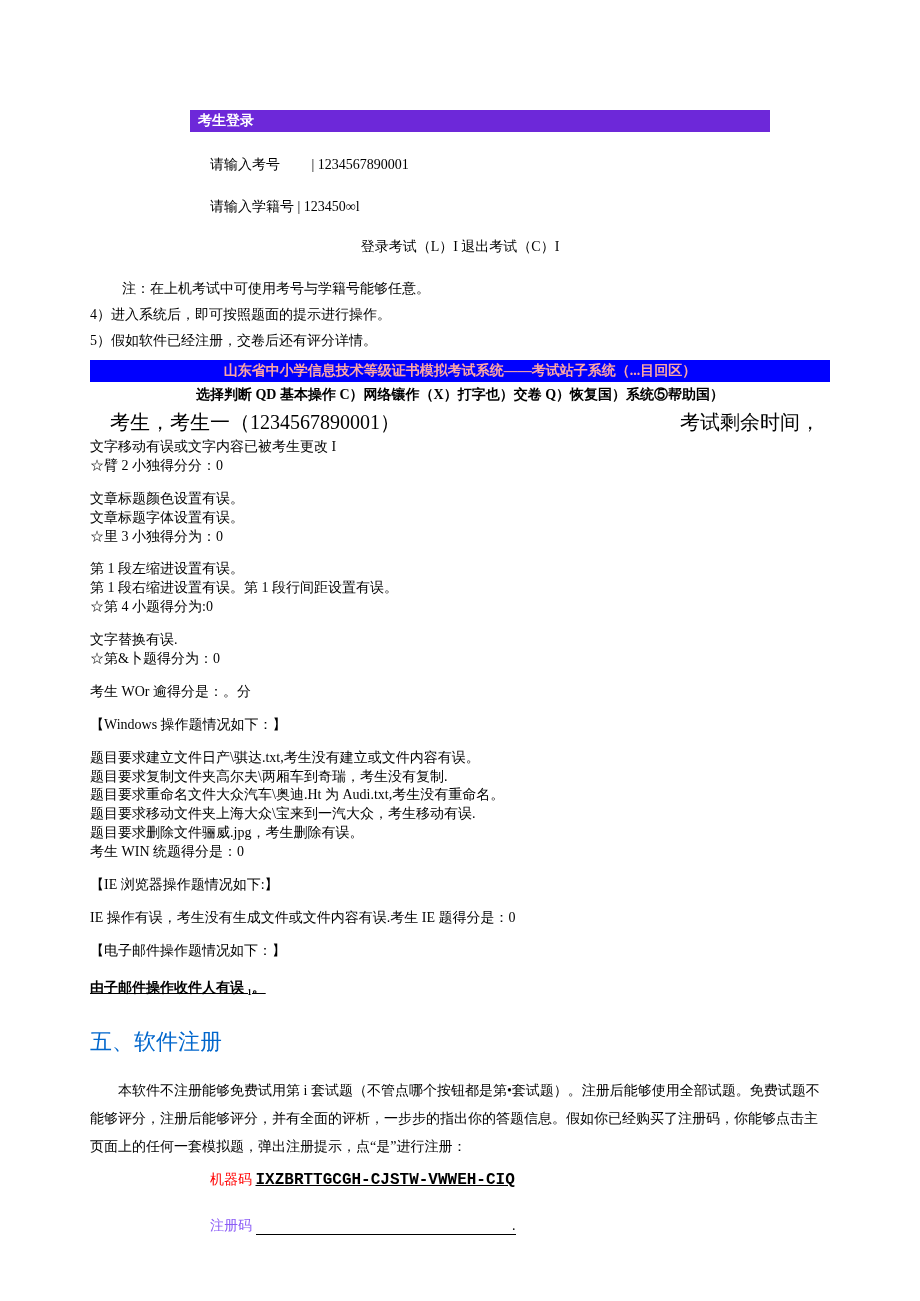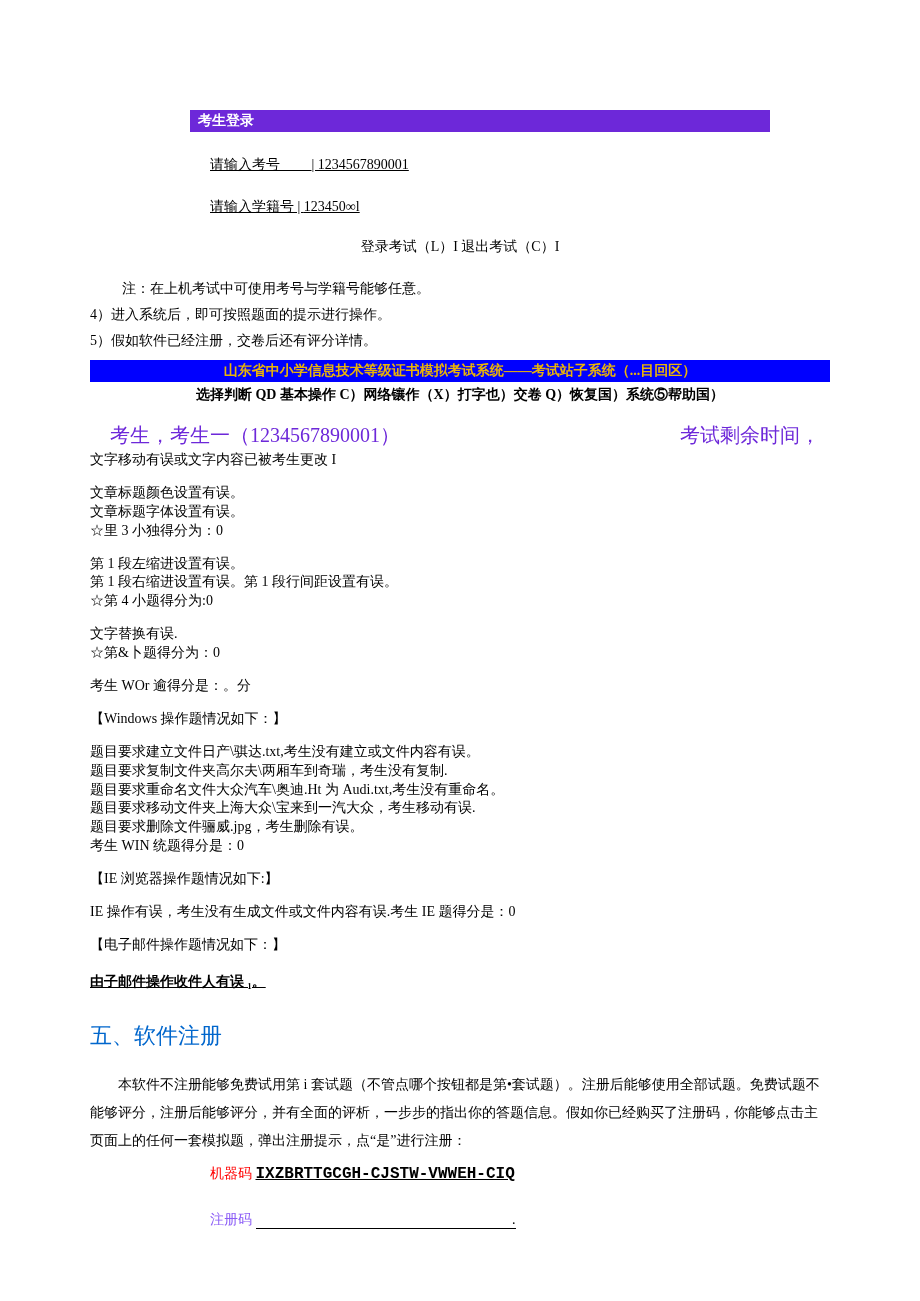--- a/index.html
+++ b/index.html
@@ -18,31 +18,30 @@
       background: #6d28d9;
       color: #fff;
       font-weight: bold;
       padding: 2px 8px;
       margin-left: 100px;
       margin-right: 60px;
       margin-top: 50px;
     }
     .blue-bar-wide {
       background: #0000ff;
-      color: #eab308;
+      color: #fca5a5;
       font-weight: bold;
       padding: 2px 8px;
       margin-left: 0;
       margin-right: 0;
       text-align: center;
     }
     .login-field {
       margin-left: 120px;
       margin-top: 24px;
-      text-decoration: underline;
     }
     .login-btns {
       text-align: center;
       margin-top: 22px;
     }
     .note-line {
       margin-top: 24px;
       margin-left: 32px;
     }
     .step-line {
@@ -50,22 +49,22 @@
       margin-left: 0;
     }
     .menu-line {
       text-align: center;
       font-weight: bold;
       margin-top: 4px;
     }
     .student-line {
       font-family: "FangSong", "仿宋", serif;
       font-size: 20px;
-      color: #6d28d9;
-      margin-top: 18px;
+      color: #000000;
+      margin-top: 5px;
       padding-left: 20px;
     }
     .student-line .right {
       float: right;
       padding-right: 10px;
     }
     .body-text {
       margin-top: 2px;
       line-height: 1.35;
     }
@@ -146,20 +145,21 @@
 
   <div class="student-line">
     <span>考生，考生一（1234567890001）</span>
     <span class="right">考试剩余时间，</span>
   </div>
 
   <div style="clear:both"></div>
 
   <div class="body-text">
     <p>文字移动有误或文字内容已被考生更改 I</p>
+    <p>☆臂 2 小独得分分：0</p>
     <div class="spacer"></div>
     <p>文章标题颜色设置有误。</p>
     <p>文章标题字体设置有误。</p>
     <p>☆里 3 小独得分为：0</p>
     <div class="spacer"></div>
     <p>第 1 段左缩进设置有误。</p>
     <p>第 1 段右缩进设置有误。第 1 段行间距设置有误。</p>
     <p>☆第 4 小题得分为:0</p>
     <div class="spacer"></div>
     <p>文字替换有误.</p>

